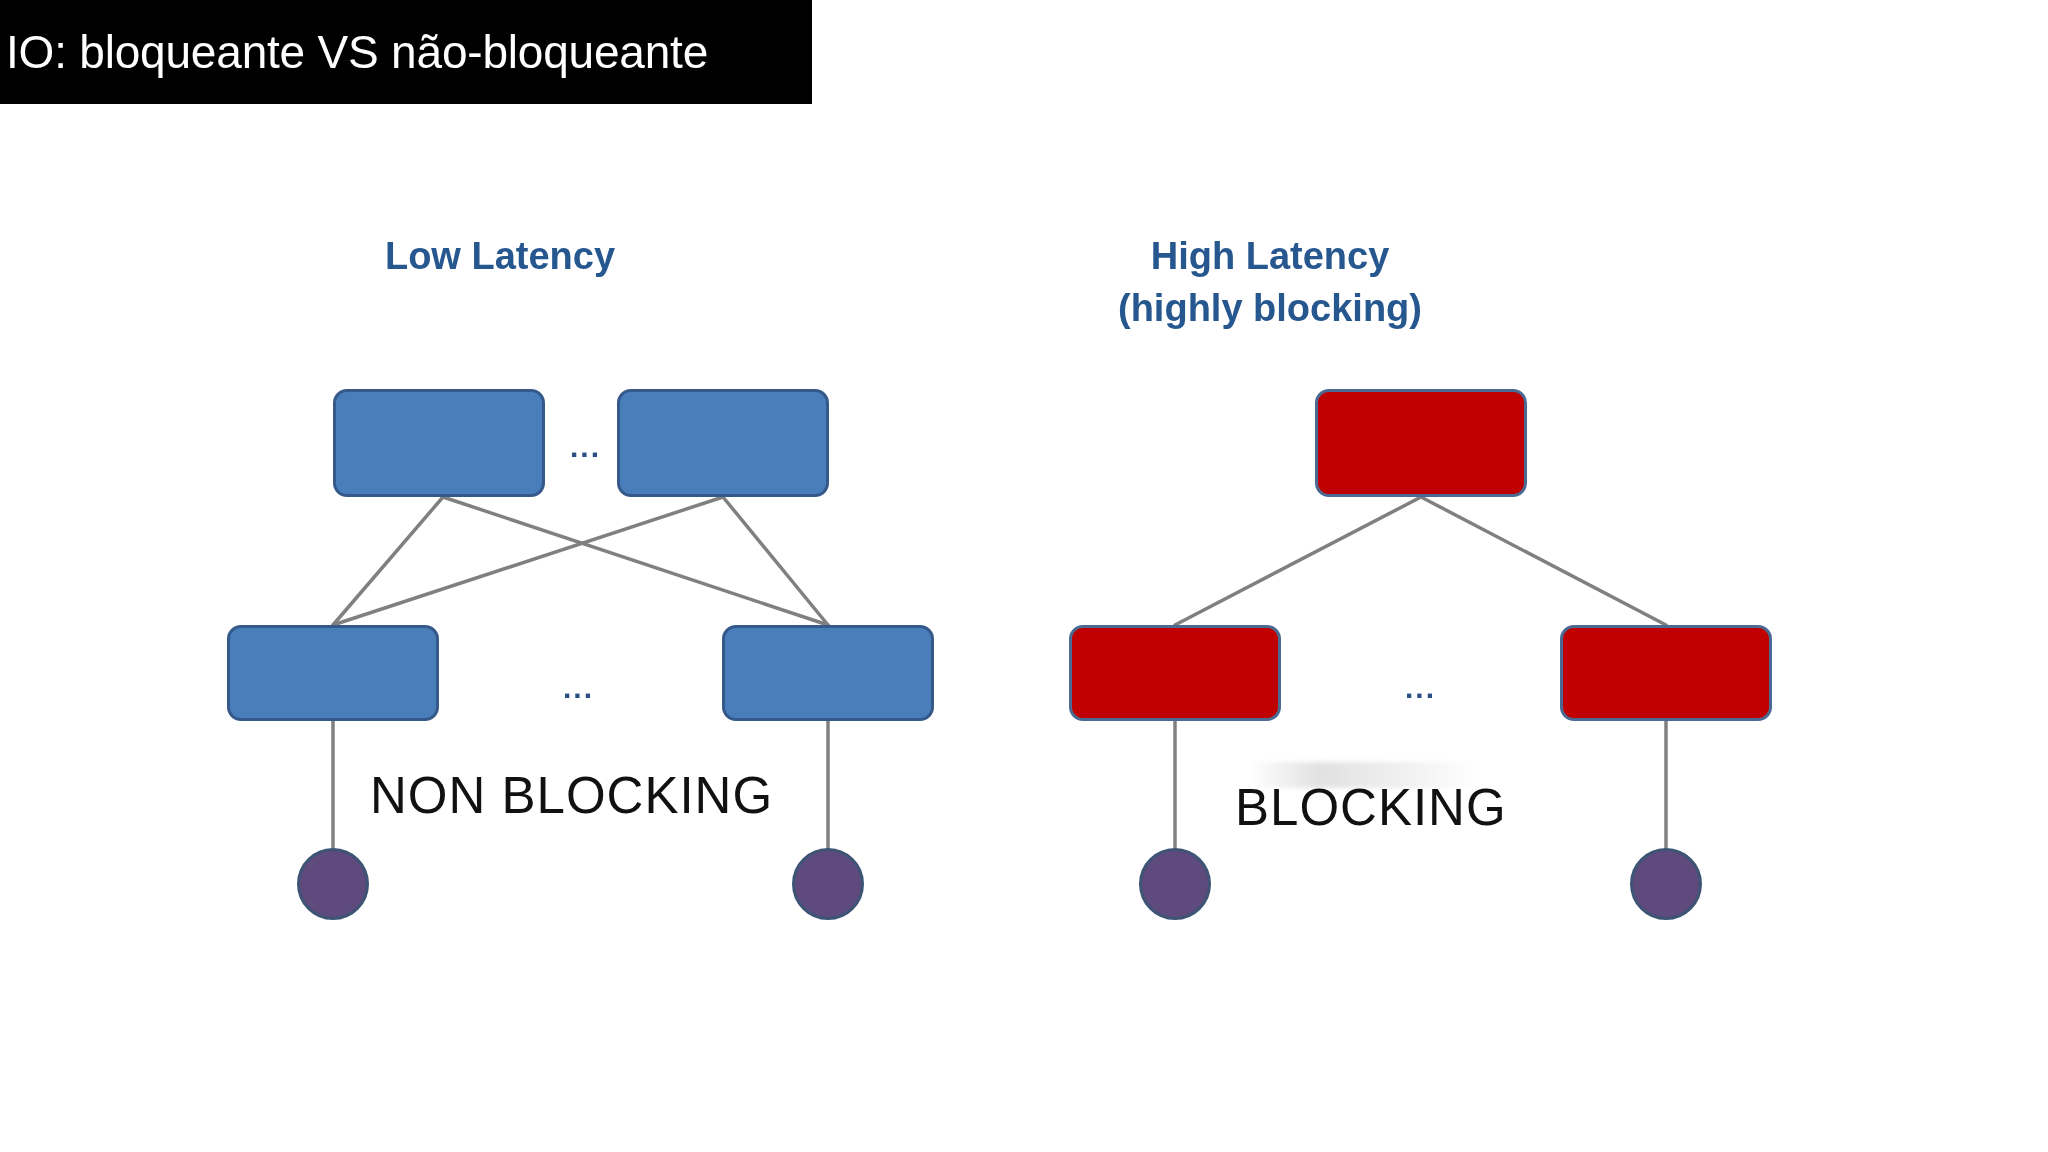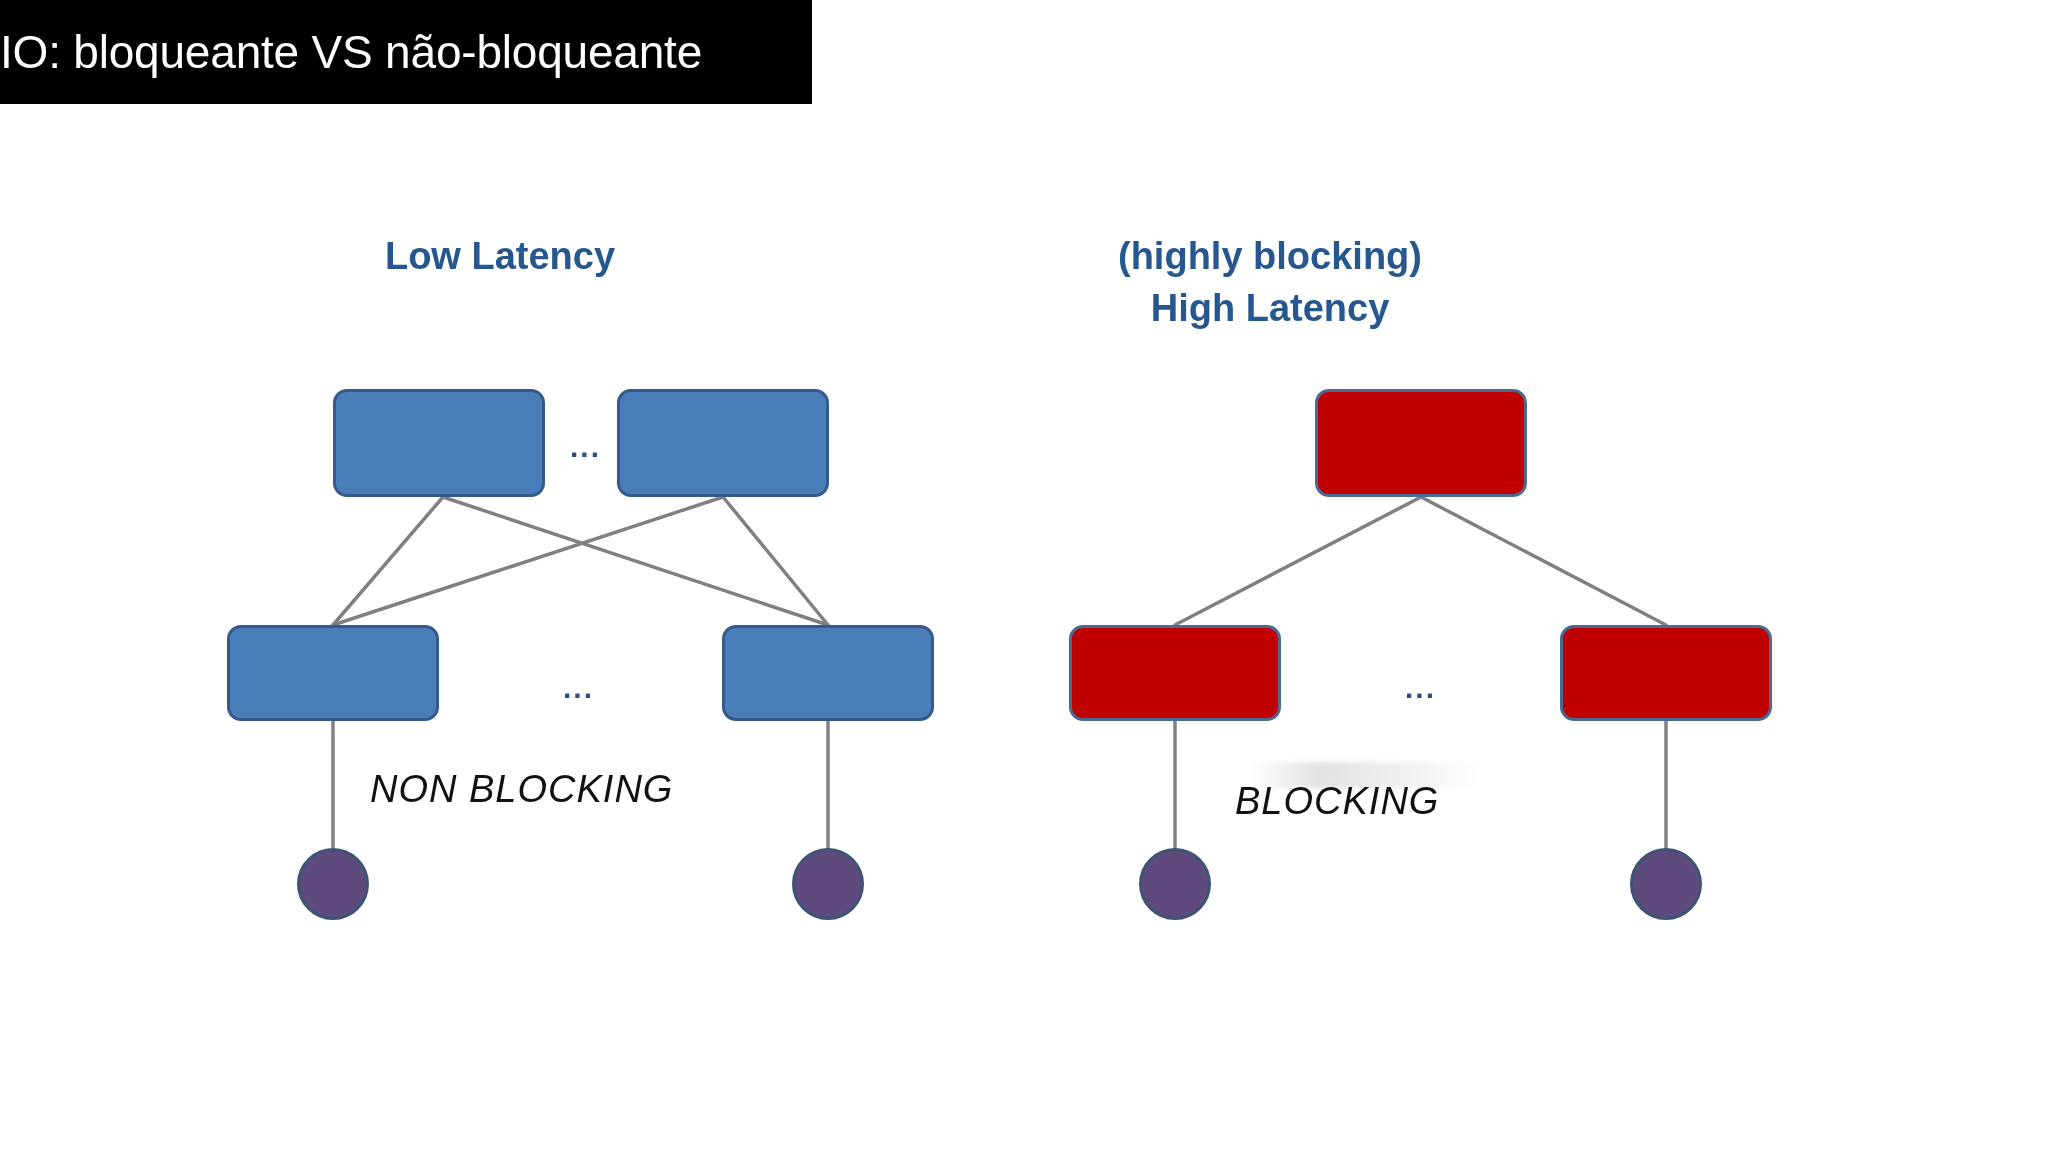--- a/index.html
+++ b/index.html
@@ -25,21 +25,21 @@
     height: 104px;
     background: #000000;
     display: flex;
     align-items: center;
   }
   #title-text {
     color: #ffffff;
     font-size: 46px;
     font-weight: 400;
     line-height: 1;
-    padding-left: 0;
+    padding-left: 6px;
     letter-spacing: -0.2px;
     white-space: nowrap;
   }
 
   
   #diagram {
     position: absolute;
     left: 0;
     top: 0;
     width: 2048px;
@@ -97,26 +97,25 @@
     height: 72px;
     border-radius: 50%;
     background: #5e4a7d;
     border: 3px solid #3d5475;
     box-sizing: border-box;
   }
 
   .mode-label {
     position: absolute;
     color: #111111;
-    font-size: 38px;
+    font-size: 51px;
     font-weight: 300;
     letter-spacing: 1px;
     line-height: 1;
     white-space: nowrap;
-    font-style: italic;
   }
   #label-non-blocking { left: 370px;  top: 770px; }
   #label-blocking     { left: 1235px; top: 782px; text-align: right; }
 
   .ghost-smudge {
     position: absolute;
     left: 1250px;
     top: 762px;
     width: 230px;
     height: 26px;
@@ -163,22 +162,22 @@
   <div class="node blue" style="left:227px; top:625px; width:212px; height:96px;"></div>
   <span class="ellipsis" style="left:563px; top:673px;">...</span>
   <div class="node blue" style="left:722px; top:625px; width:212px; height:96px;"></div>
 
   <div class="endpoint" style="left:297px; top:848px;"></div>
   <div class="endpoint" style="left:792px; top:848px;"></div>
 
   <span class="mode-label" id="label-non-blocking">NON BLOCKING</span>
 
   <div class="panel-heading" id="heading-right">
+    <div>High Latency</div>
     <div>(highly blocking)</div>
-    <div>High Latency</div>
   </div>
 
   <div class="node red" style="left:1315px; top:389px; width:212px; height:108px;"></div>
 
   <div class="node red" style="left:1069px; top:625px; width:212px; height:96px;"></div>
   <span class="ellipsis" style="left:1405px; top:673px;">...</span>
   <div class="node red" style="left:1560px; top:625px; width:212px; height:96px;"></div>
 
   <div class="endpoint" style="left:1139px; top:848px;"></div>
   <div class="endpoint" style="left:1630px; top:848px;"></div>

